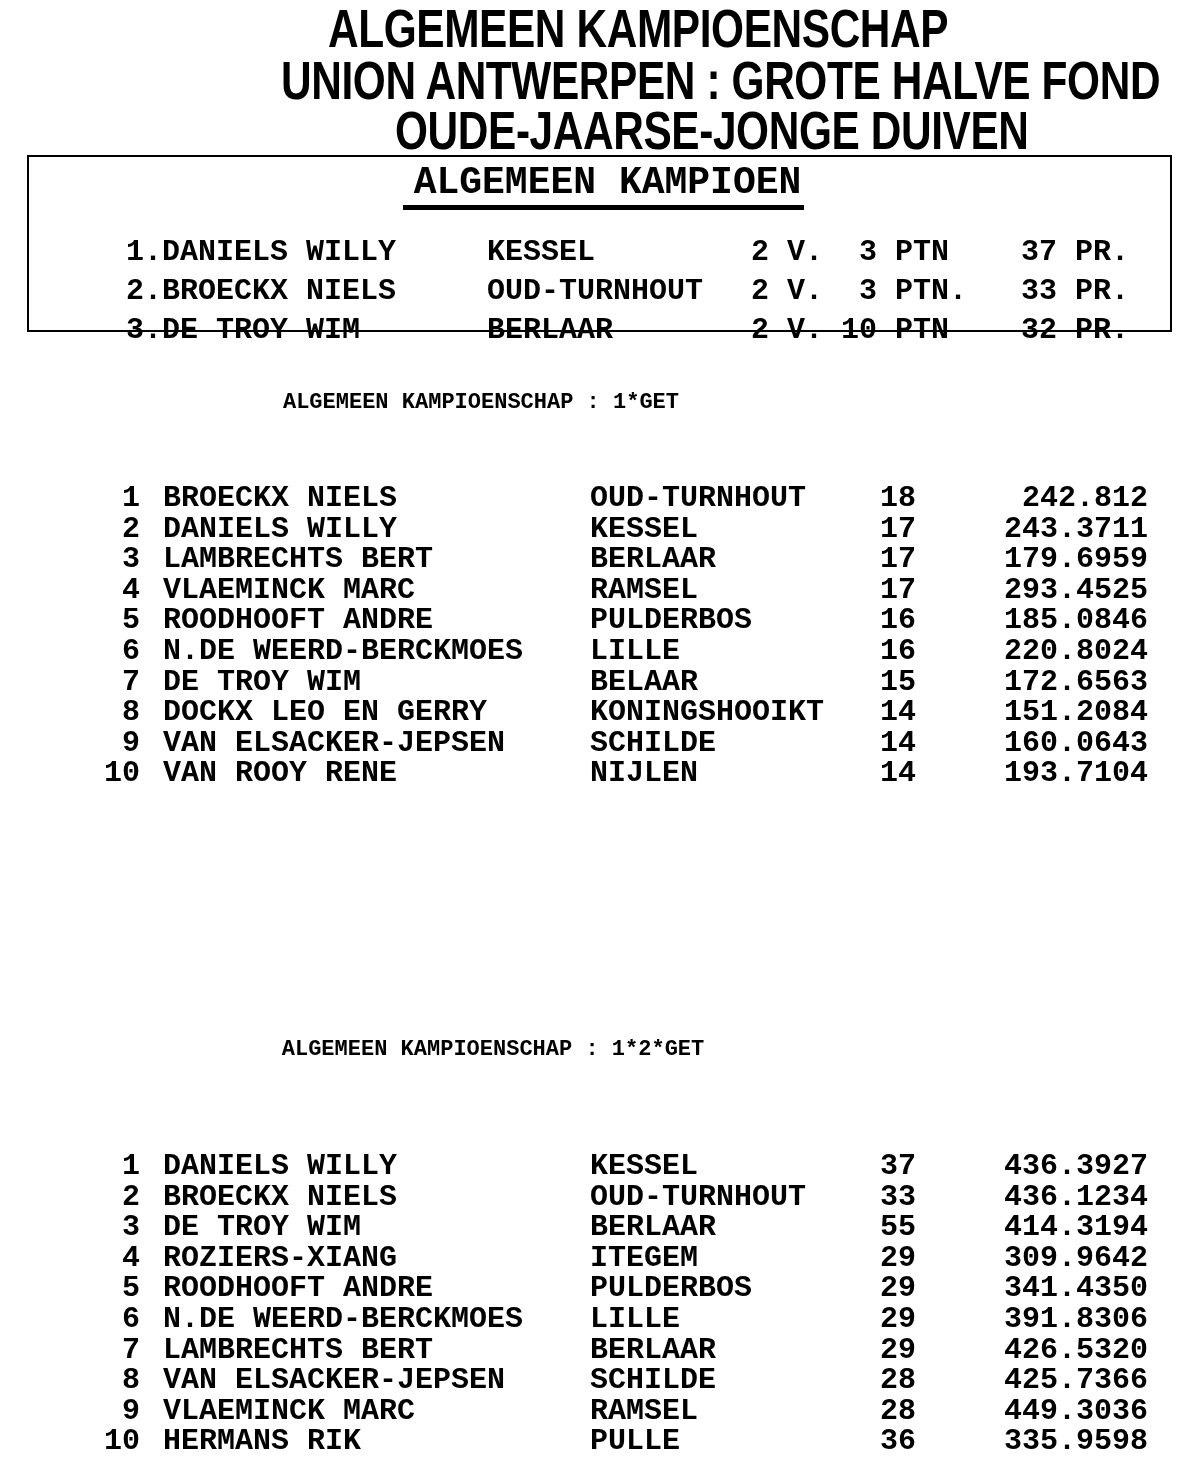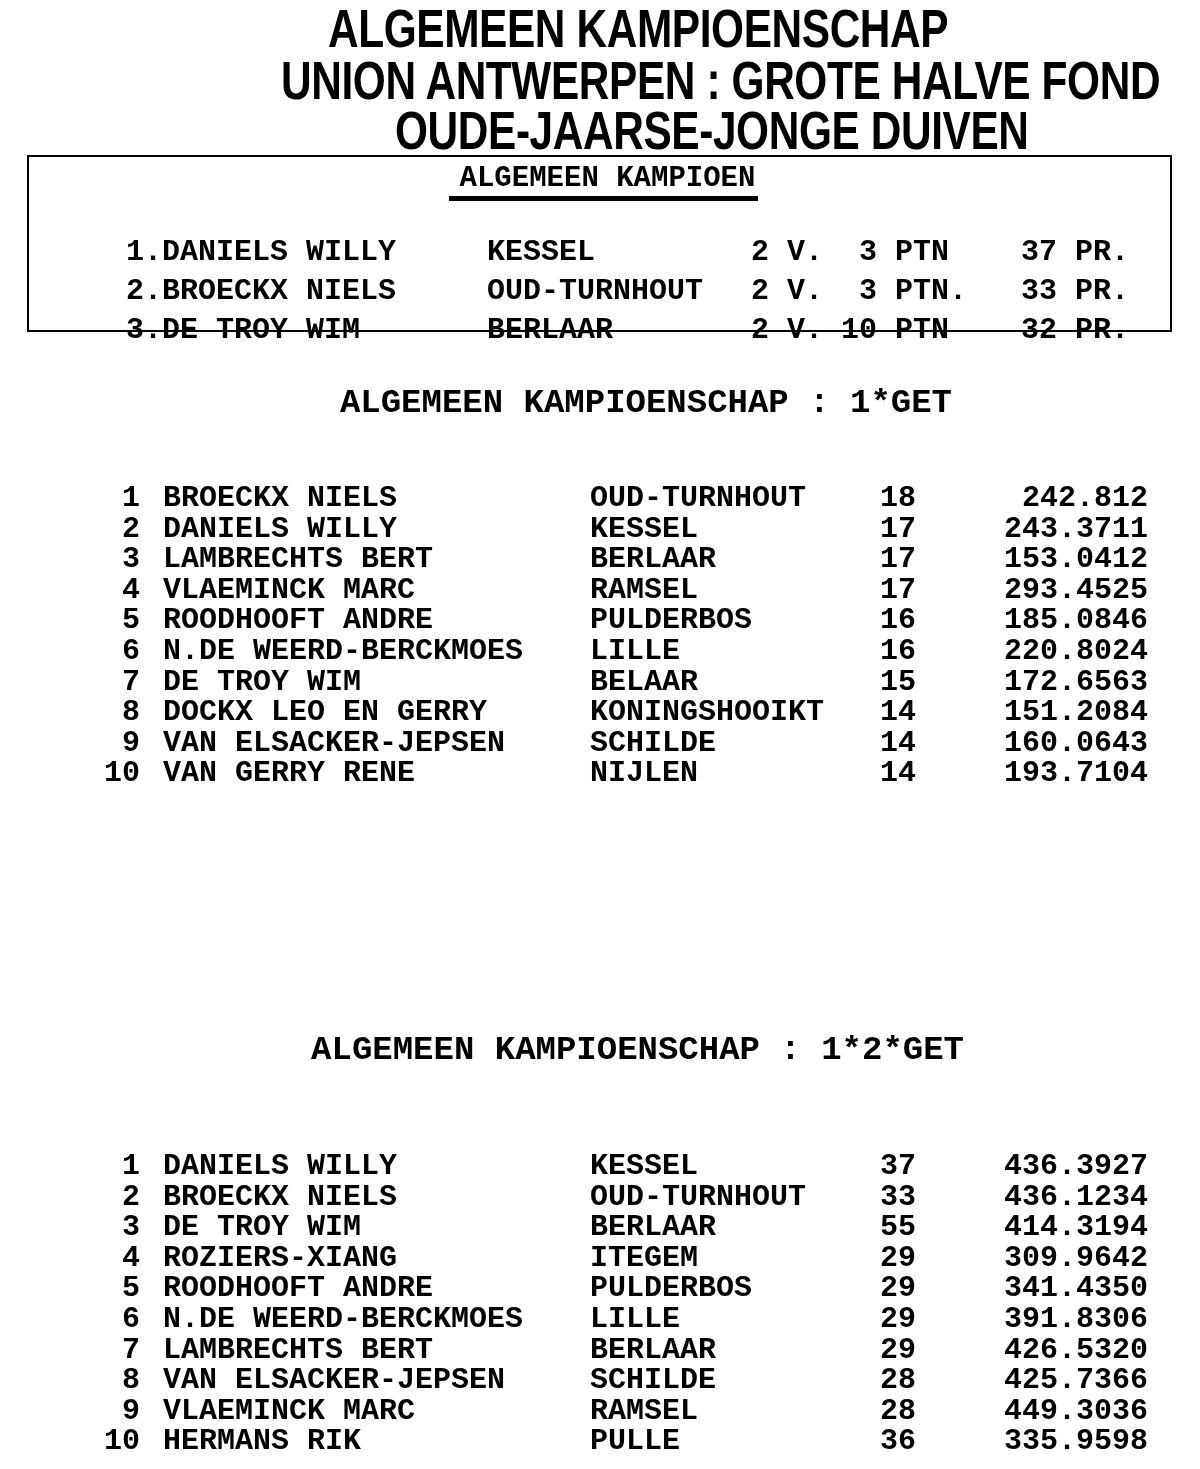--- a/index.html
+++ b/index.html
@@ -25,38 +25,38 @@
 
   
   .champion-box{
     position:absolute;left:27px;top:155px;
     width:1141px;height:173px;
     border:2px solid #000;
   }
   .box-heading-wrap{padding-top:7px;text-align:center;text-indent:8px;}
   .box-heading{
     display:inline-block;
-    font-weight:bold;font-size:29px;line-height:1;
+    font-weight:bold;font-size:38px;line-height:1;
     white-space:pre;
     border-bottom:5px solid #000;
     padding:0 3px 3px 3px;
   }
   .box-rows{position:absolute;left:97px;top:76px;right:8px;}
   .box-row{
     display:grid;
     grid-template-columns:36px 325px 264px 1fr;
     font-weight:bold;font-size:30px;line-height:39px;
     white-space:pre;
   }
 
   
   .sec-heading{
     position:absolute;left:0;width:952px;
-    text-align:right;text-indent:10px;
-    font-weight:bold;font-size:34px;line-height:30px;
+    text-align:center;text-indent:10px;
+    font-weight:bold;font-size:22px;line-height:30px;
     white-space:pre;
   }
   .sec-heading.h1{top:388px;}
   .sec-heading.h2{top:1035px;padding-left:12px;}
 
   
   .rank-table{position:absolute;left:103px;width:1045px;}
   .rank-table.t1{top:483px;}
   .rank-table.t2{top:1151px;}
   .rank-row{
@@ -127,21 +127,21 @@
         <span class="cell-city">KESSEL</span>
         <span class="cell-points">17</span>
         <span class="cell-coeff">243.3711</span>
       </div>
 
       <div class="rank-row">
         <span class="cell-rank">3</span>
         <span class="cell-name">LAMBRECHTS BERT</span>
         <span class="cell-city">BERLAAR</span>
         <span class="cell-points">17</span>
-        <span class="cell-coeff">153.0412</span>
+        <span class="cell-coeff">179.6959</span>
       </div>
 
       <div class="rank-row">
         <span class="cell-rank">4</span>
         <span class="cell-name">VLAEMINCK MARC</span>
         <span class="cell-city">RAMSEL</span>
         <span class="cell-points">17</span>
         <span class="cell-coeff">293.4525</span>
       </div>
 
@@ -180,21 +180,21 @@
       <div class="rank-row">
         <span class="cell-rank">9</span>
         <span class="cell-name">VAN ELSACKER-JEPSEN</span>
         <span class="cell-city">SCHILDE</span>
         <span class="cell-points">14</span>
         <span class="cell-coeff">160.0643</span>
       </div>
 
       <div class="rank-row">
         <span class="cell-rank">10</span>
-        <span class="cell-name">VAN GERRY RENE</span>
+        <span class="cell-name">VAN ROOY RENE</span>
         <span class="cell-city">NIJLEN</span>
         <span class="cell-points">14</span>
         <span class="cell-coeff">193.7104</span>
       </div>
     </section>
 
   <div class="sec-heading h2">ALGEMEEN KAMPIOENSCHAP : 1*2*GET</div>
 
   <section class="rank-table t2">
 

